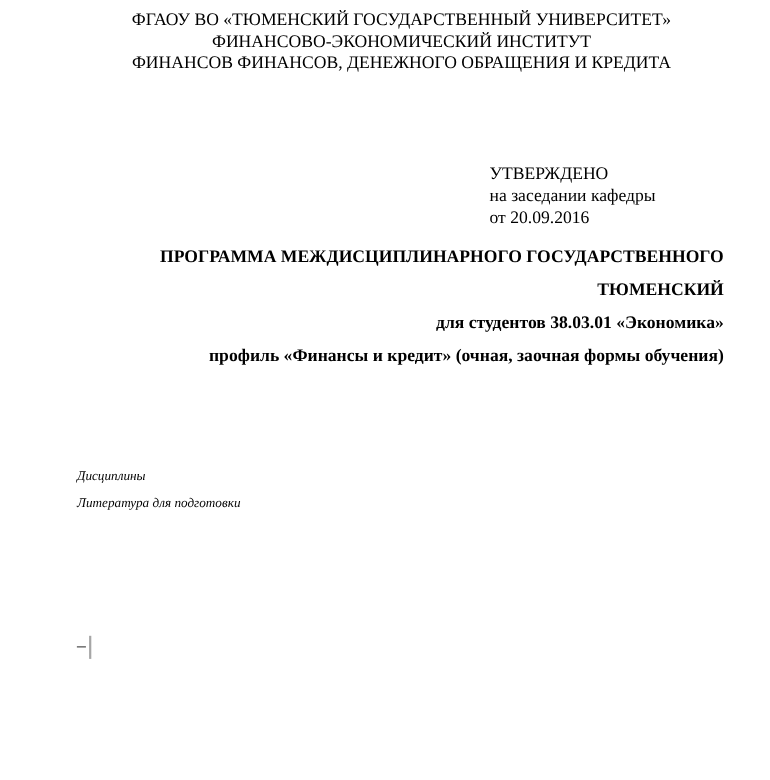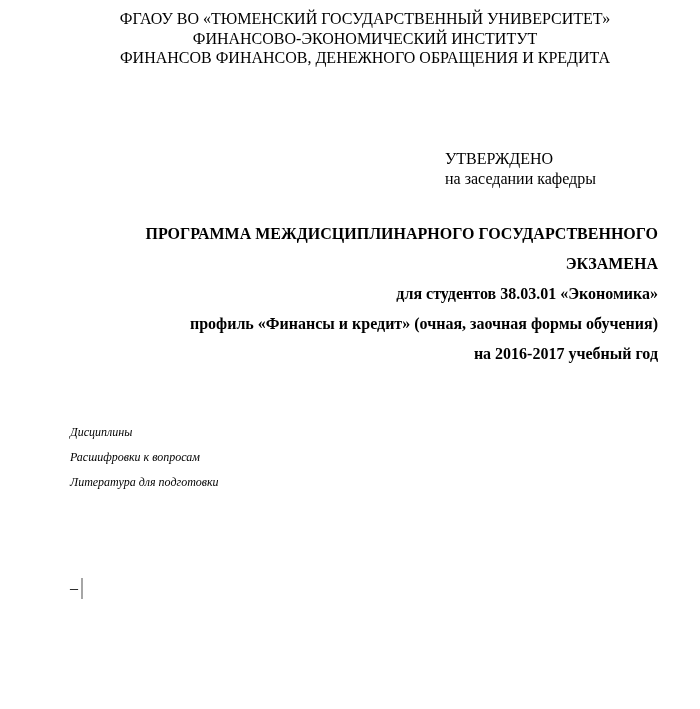--- a/index.html
+++ b/index.html
@@ -80,32 +80,31 @@
 
   <div class="header">
     <div>ФГАОУ ВО «ТЮМЕНСКИЙ ГОСУДАРСТВЕННЫЙ УНИВЕРСИТЕТ»</div>
     <div>ФИНАНСОВО-ЭКОНОМИЧЕСКИЙ ИНСТИТУТ</div>
     <div>ФИНАНСОВ ФИНАНСОВ, ДЕНЕЖНОГО ОБРАЩЕНИЯ И КРЕДИТА</div>
   </div>
 
   <div class="approval">
     <div>УТВЕРЖДЕНО</div>
     <div>на заседании кафедры</div>
+    <div>от 20.09.2016</div>
   </div>
 
   <div class="title">
     <div>ПРОГРАММА МЕЖДИСЦИПЛИНАРНОГО ГОСУДАРСТВЕННОГО</div>
-    <div>ЭКЗАМЕНА</div>
+    <div>ТЮМЕНСКИЙ</div>
     <div>для студентов 38.03.01 «Экономика»</div>
     <div>профиль «Финансы и кредит» (очная, заочная формы обучения)</div>
-    <div>на 2016-2017 учебный год</div>
   </div>
 
   <div class="contents">
     <div>Дисциплины</div>
-    <div>Расшифровки к вопросам</div>
     <div>Литература для подготовки</div>
   </div>
 
   <span class="dash">–</span>
   <div class="caret"></div>
 
 </div>
 
 </body></html>

